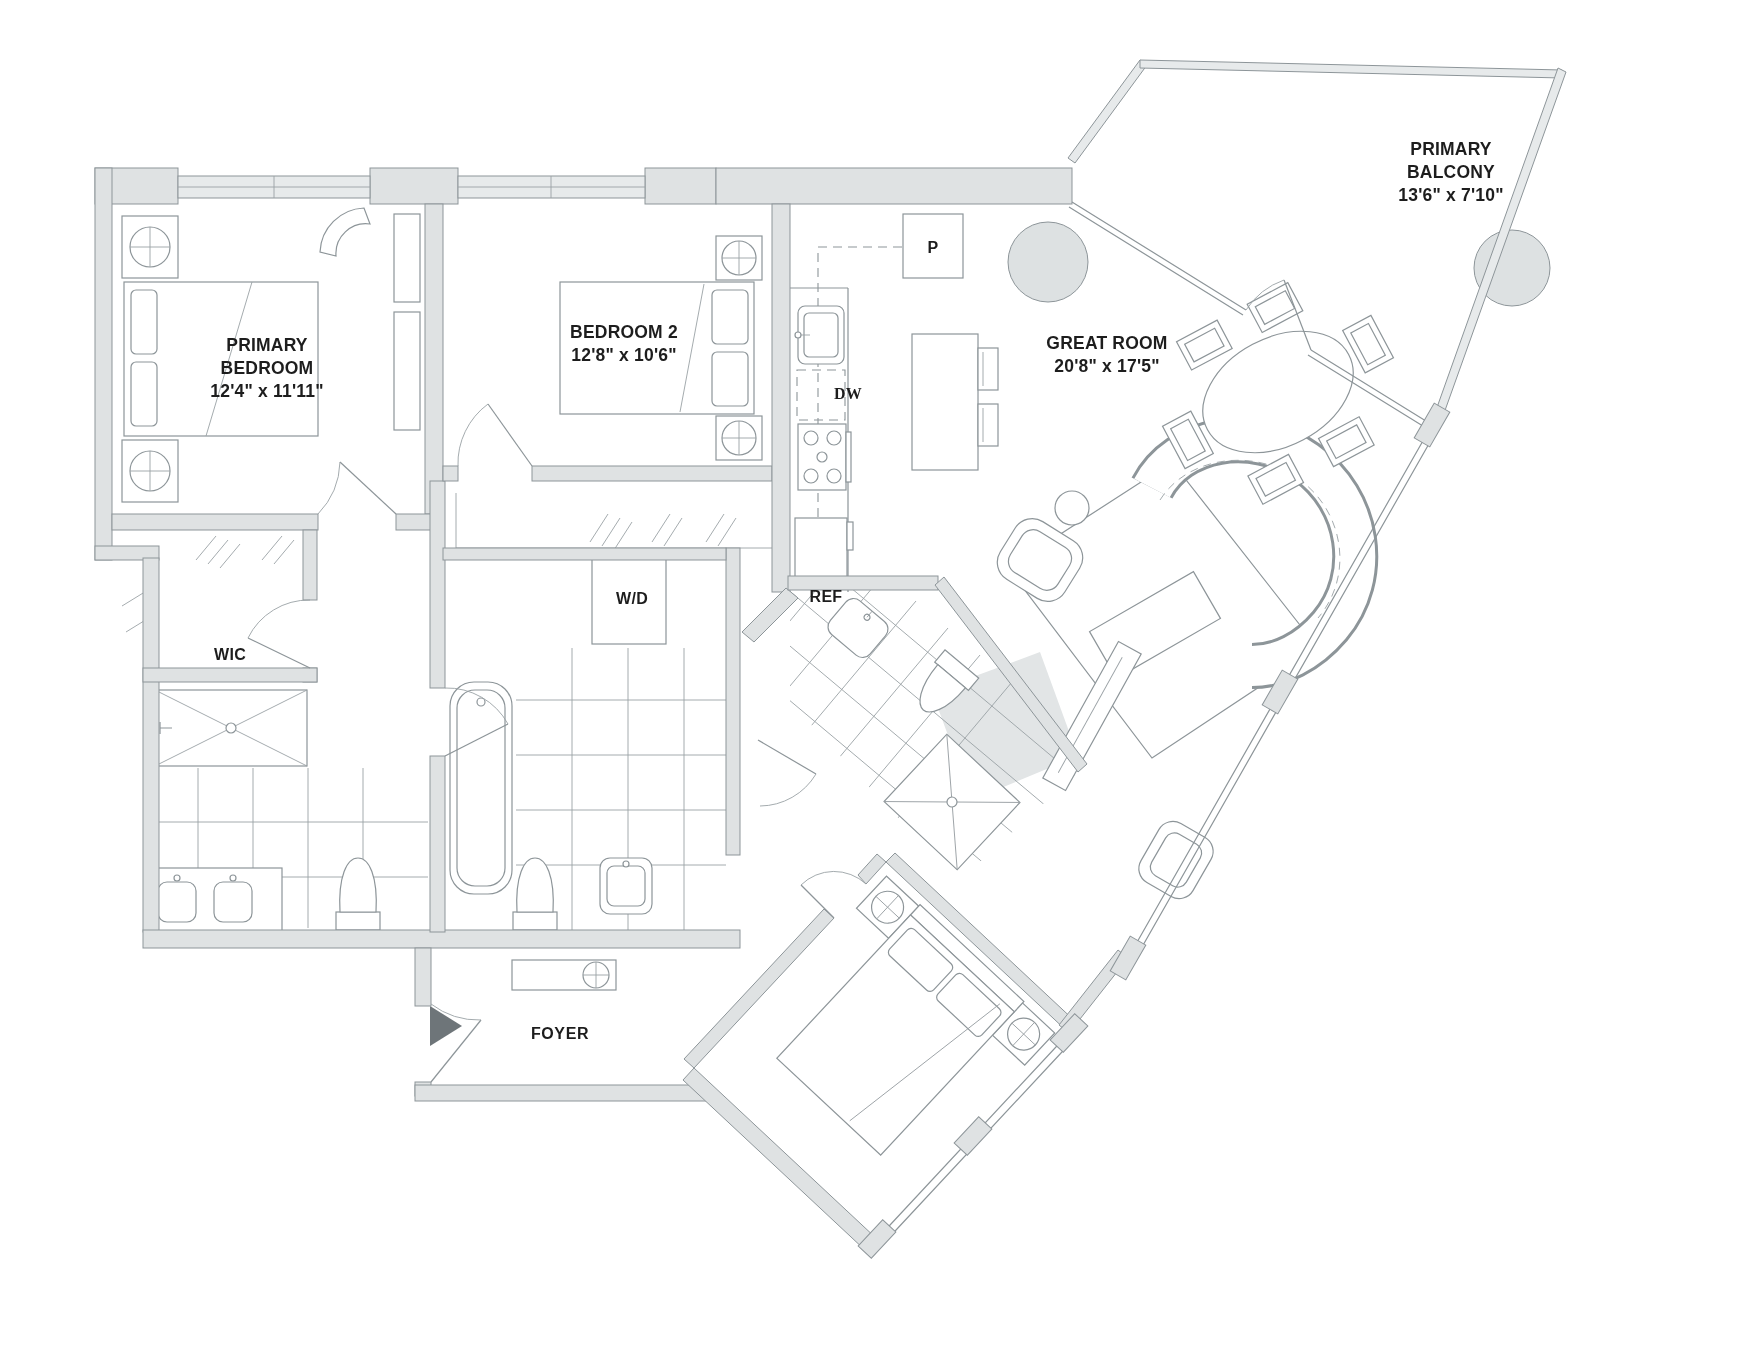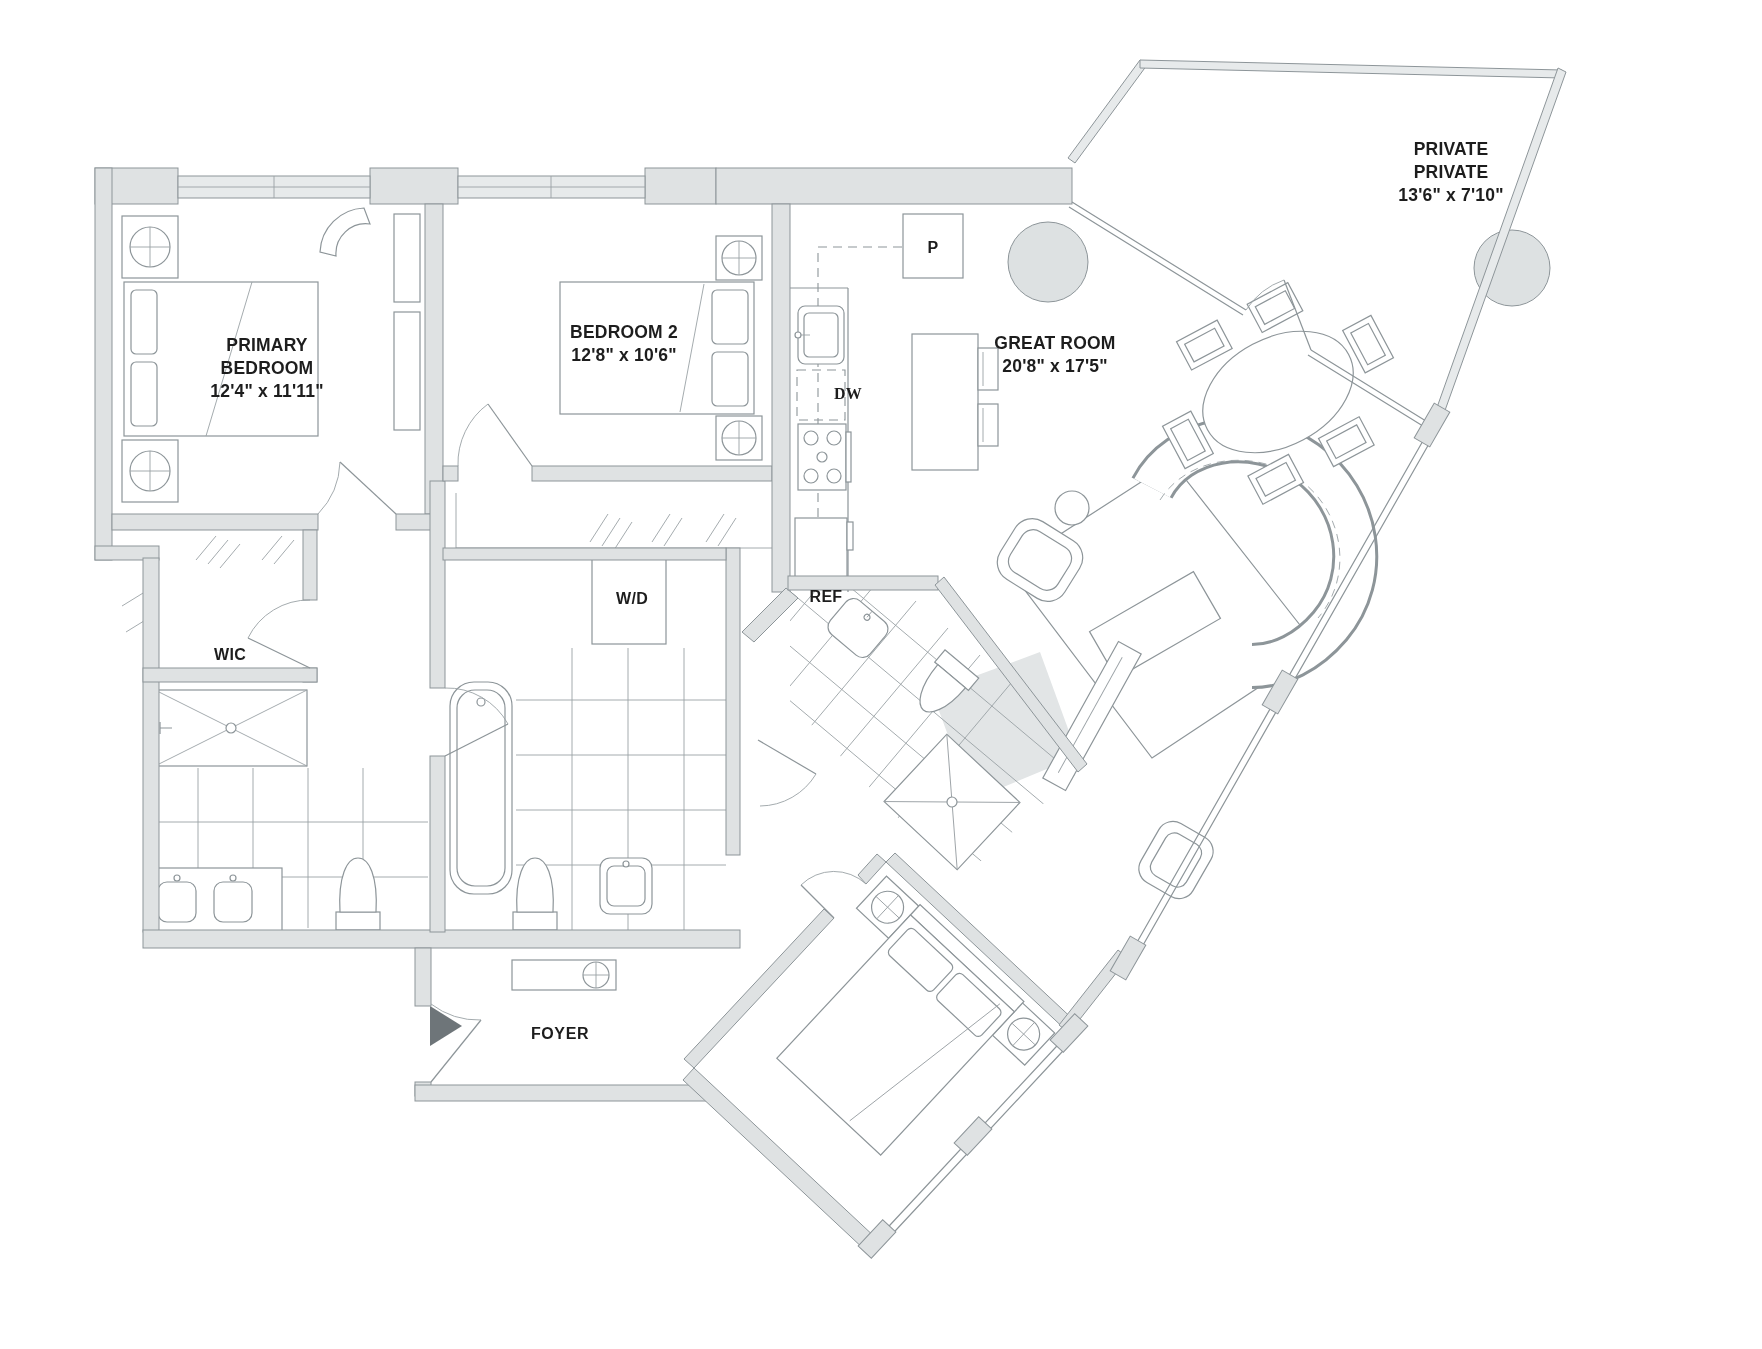--- a/index.html
+++ b/index.html
@@ -327,27 +327,27 @@
 <div class="lbl" style="left:267px;top:368px;width:122px;">
   <span>PRIMARY BEDROOM</span>
   <span class="dims">12'4" x 11'11"</span>
 </div>
 
 <div class="lbl" style="left:624px;top:344px;width:220px;">
   <span>BEDROOM 2</span>
   <span class="dims">12'8" x 10'6"</span>
 </div>
 
-<div class="lbl" style="left:1055px;top:355px;width:220px;">
+<div class="lbl" style="left:1107px;top:355px;width:220px;">
   <span>GREAT ROOM</span>
   <span class="dims">20'8" x 17'5"</span>
 </div>
 
 <div class="lbl" style="left:1451px;top:172px;width:110px;">
-  <span>PRIVATE PRIVATE</span>
+  <span>PRIMARY BALCONY</span>
   <span class="dims">13'6" x 7'10"</span>
 </div>
 
 
 <div class="lbl lbl-sm" style="left:230px;top:619px;margin-top:36px;">
   <span>WIC</span>
 </div>
 
 <div class="lbl lbl-sm" style="left:560px;top:1034px;letter-spacing:.6px;">
   <span>FOYER</span>

